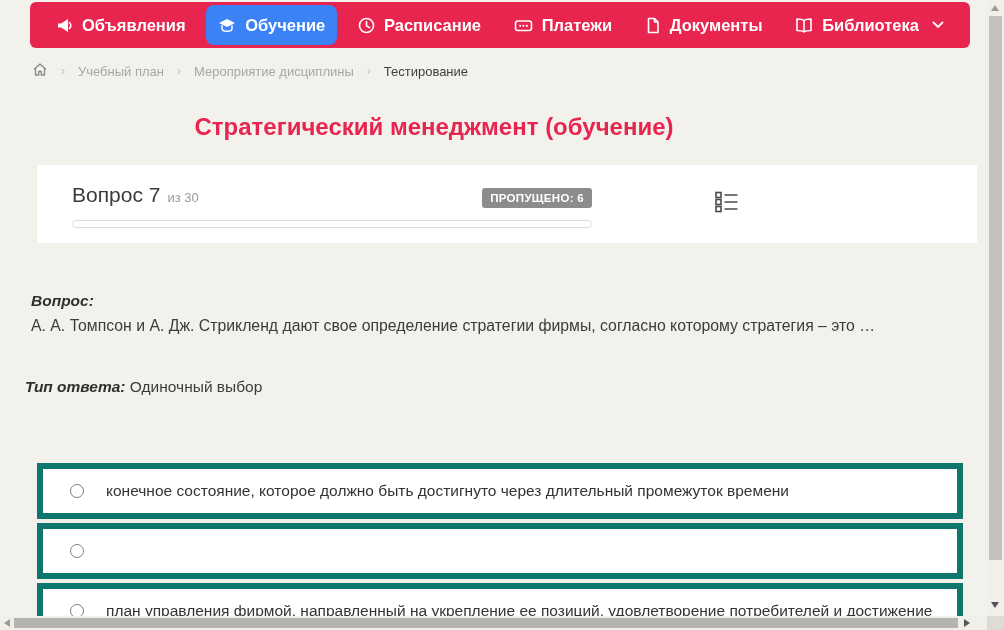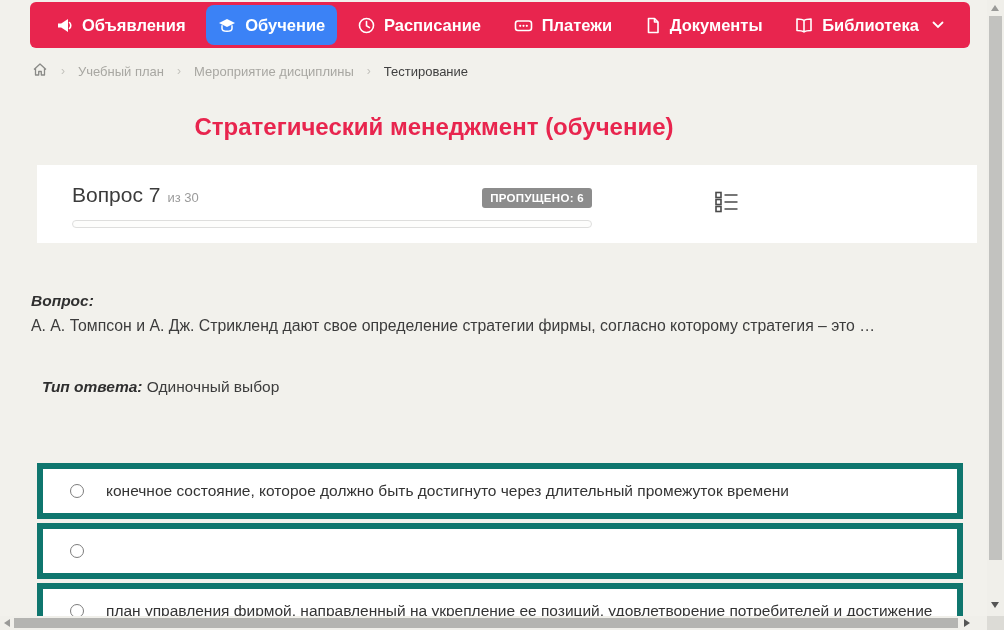--- a/index.html
+++ b/index.html
@@ -41,21 +41,21 @@
   .qcard-right { flex:1; display:flex; align-items:center; justify-content:space-between;
                  padding:0 28px 0 88px; }
   .qnav-icon { cursor:pointer; }
   .timer { font-size:31px; color:#59595b; letter-spacing:1px; white-space:nowrap; }
   .timer .secs { font-size:24px; color:#ababab; }
 
   
   .q-label { position:absolute; left:31px; top:292px; font-size:15.5px; font-weight:bold;
              font-style:italic; color:#2f2f2f; }
   .q-text { position:absolute; left:31px; top:317px; width:935px; font-size:15.8px; color:#3c3c3c; }
-  .atype-row { position:absolute; left:42px; top:378px; font-size:15.5px; color:#3c3c3c; }
+  .atype-row { position:absolute; left:25px; top:378px; font-size:15.5px; color:#3c3c3c; }
   .atype-label { font-weight:bold; font-style:italic; color:#2f2f2f; }
 
   
   .options { position:absolute; left:37px; top:463px; width:926px; }
   .option { height:56px; background:#fff; border:6px solid #0f766e; margin-bottom:4px;
             display:flex; align-items:center; padding-left:27px; cursor:pointer; }
   .radio { width:14px; height:14px; border:1px solid #7d7d7d; border-radius:50%;
            background:#fff; flex:0 0 auto; }
   .option-label { margin-left:22px; font-size:15.5px; color:#333; padding-right:20px; }
 

